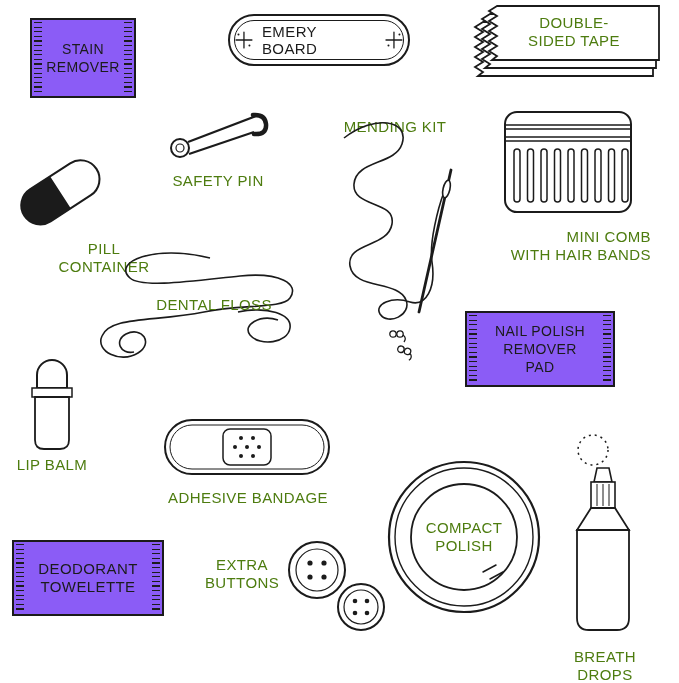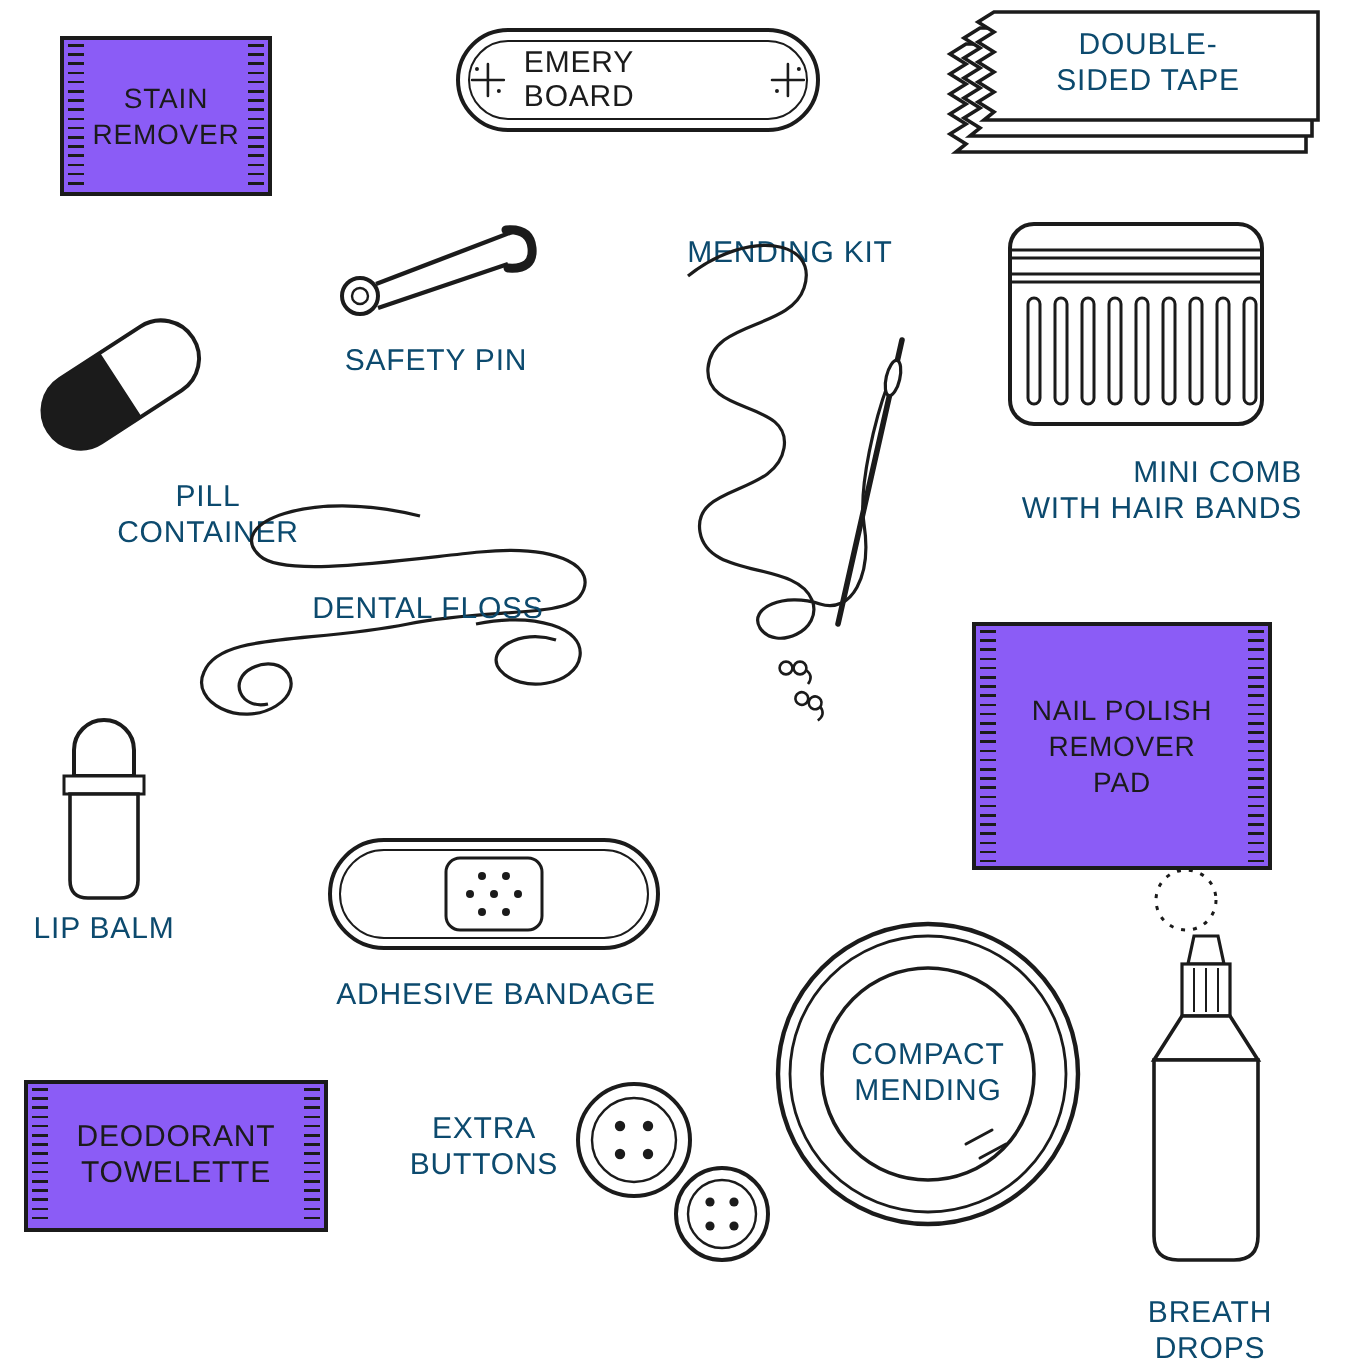--- a/index.html
+++ b/index.html
@@ -1,21 +1,21 @@
 <!DOCTYPE html>
 <html><head>
 <meta charset="utf-8">
 <style>
   * { margin:0; padding:0; box-sizing:border-box; }
   html,body { background:#ffffff; }
   body { font-family:"Liberation Sans", sans-serif; }
   .canvas { position:relative; width:679px; height:683px; background:#ffffff; color:#1b1b1b; overflow:hidden; }
 
   .label { position:absolute; text-align:center; font-size:15px; letter-spacing:.4px;
-           line-height:18px; white-space:pre-line; color:#0c4a6e; }
+           line-height:18px; white-space:pre-line; color:#4d7c0f; }
 
   
   .packet { position:absolute; border:2px solid #1b1b1b; background:#8b5cf6;
             display:flex; align-items:center; justify-content:center; }
   .crimp { position:absolute; top:2px; bottom:2px; width:8px;
            background:repeating-linear-gradient(to bottom, #1b1b1b 0 1.3px, transparent 1.3px 4.6px); }
   .crimp.left { left:2px; } .crimp.right { right:2px; }
   .ptext { position:relative; text-align:center; font-size:14px; letter-spacing:.4px;
            line-height:18px; white-space:pre-line; }
 
@@ -121,21 +121,21 @@
         <circle cx="12" cy="6" r="3.2"></circle>
       <path d="M15,7 q4,3 1,7"></path>
     </g>
     <g class="ink" stroke-width="1.3" transform="translate(16,16) rotate(18)">
       <circle cx="5" cy="6" r="3.2"></circle>
         <circle cx="12" cy="6" r="3.2"></circle>
       <path d="M15,7 q4,3 1,7"></path>
     </g>
   </svg>
 
-  <div class="packet" style="left:486px; top:311px; width:150px; height:124px;align-items:center;">
+  <div class="packet" style="left:465px; top:311px; width:150px; height:76px;align-items:center;">
     <div class="crimp left"></div>
     <div class="crimp right"></div>
     <span class="ptext">NAIL POLISH
 REMOVER
 PAD</span>
   </div>
 
   <svg class="art" style="left:28px; top:358px;" width="48" height="95" viewBox="0 0 48 95">
     <path class="paper" stroke-width="2" d="M9,30 V17 A15,15 0 0 1 39,17 V30 Z"></path>
     <rect class="paper" stroke-width="1.5" x="4" y="30" width="40" height="9"></rect>
@@ -159,21 +159,21 @@
   </svg>
   <div class="label" style="left:156px; top:489px; width:184px;">ADHESIVE BANDAGE</div>
 
   <svg class="art" style="left:386px; top:459px;" width="156" height="156" viewBox="0 0 156 156">
     <circle class="paper" stroke-width="2.2" cx="78" cy="78" r="75"></circle>
     <circle class="ink" stroke-width="1.4" cx="78" cy="78" r="69"></circle>
     <circle class="ink" stroke-width="1.8" cx="78" cy="78" r="53"></circle>
     <path class="ink" stroke-width="1.5" stroke-linecap="round" d="M97,113 L110,106 M104,120 L117,113"></path>
   </svg>
   <div class="label" style="left:404px; top:519px; width:120px;">COMPACT
-MENDING</div>
+POLISH</div>
 
   <svg class="art" style="left:565px; top:430px;" width="80" height="215" viewBox="0 0 80 215">
     <circle class="ink" stroke-width="1.5" stroke-dasharray="2 4" cx="28" cy="20" r="15"></circle>
     <path class="paper" stroke-width="1.6" d="M32,38 H44 L47,52 H29 Z"></path>
     <rect class="paper" stroke-width="1.6" x="26" y="52" width="24" height="26"></rect>
     <path class="ink" stroke-width="1" d="M32,54 V76 M38,54 V76 M44,54 V76"></path>
     <path class="paper" stroke-width="1.8" d="M26,78 H50 L64,100 H12 Z"></path>
     <path class="paper" stroke-width="1.8" d="M12,100 H64 V188 Q64,200 52,200 H24 Q12,200 12,188 Z"></path>
   </svg>
   <div class="label" style="left:557px; top:648px; width:96px;">BREATH

